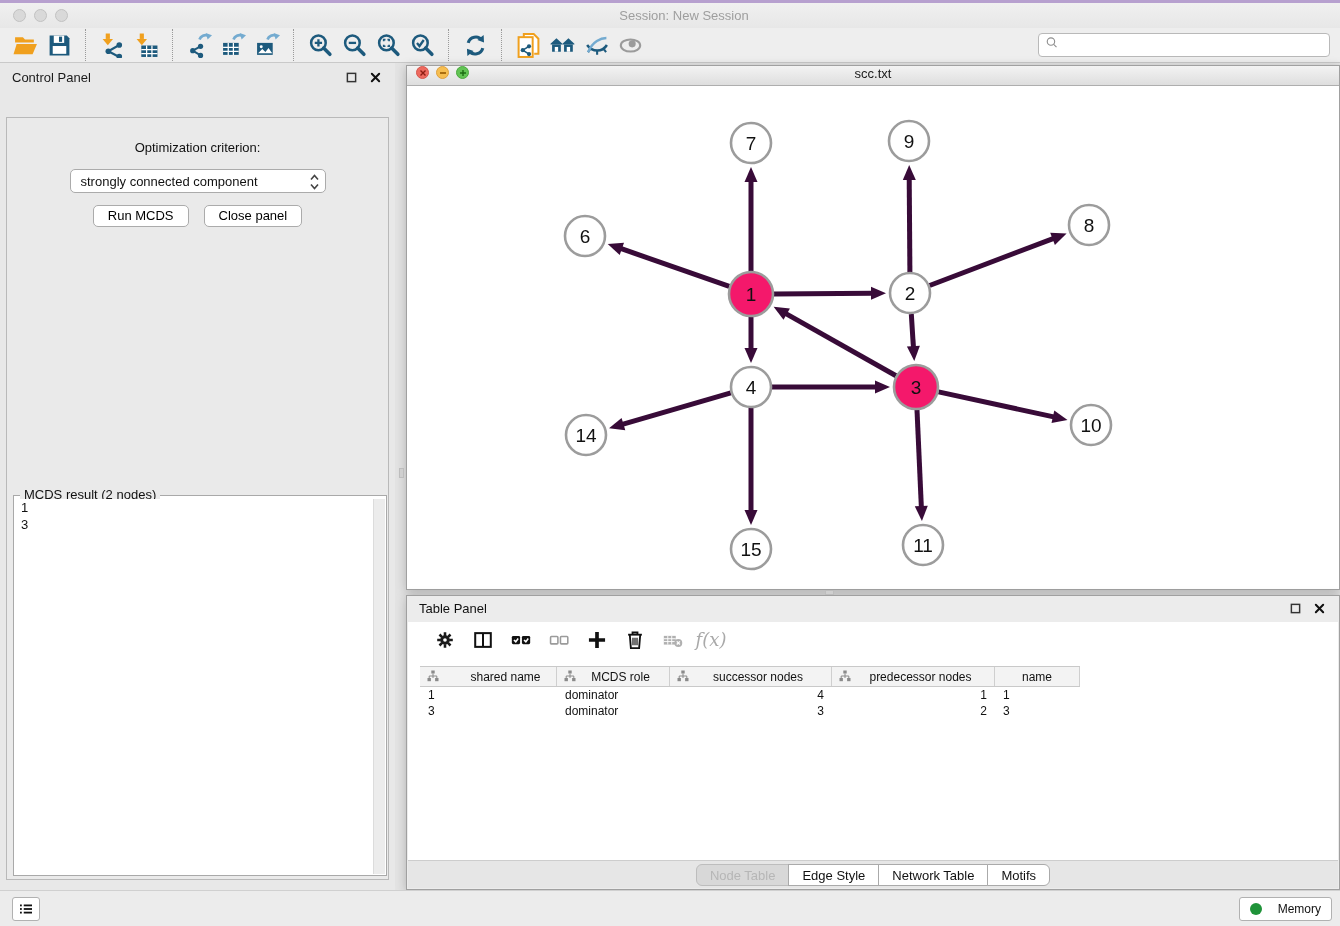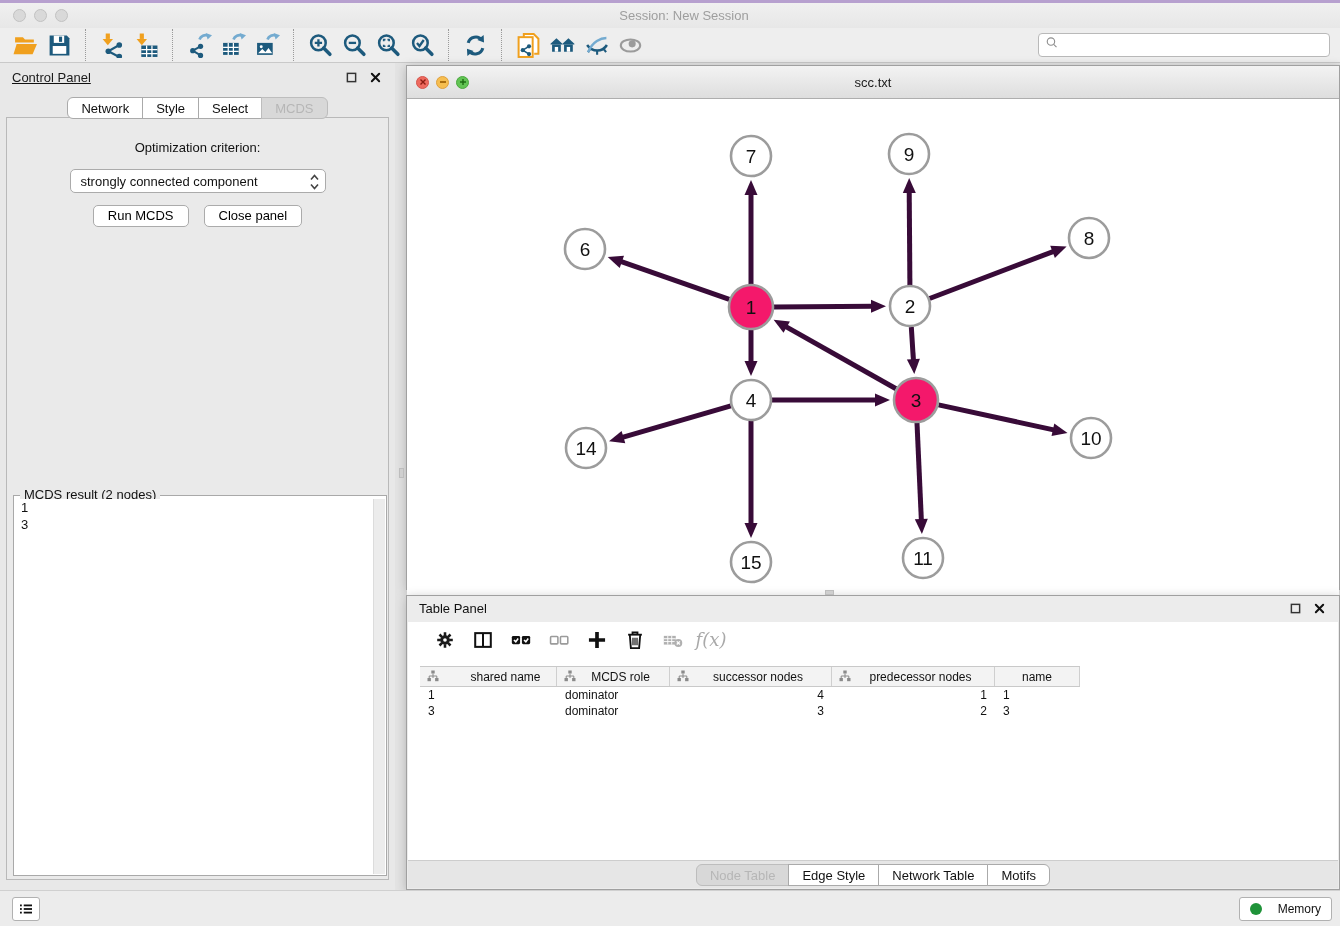--- a/index.html
+++ b/index.html
@@ -23,21 +23,21 @@
   .tb-sep { border-left:1px dotted #9a9a9a; height:32px; margin:0 9px; }
   .tb-btn { width:34px; height:30px; display:flex; align-items:center; justify-content:center; cursor:default; }
   .tb-btn svg { width:25px; height:25px; display:block; }
   .search-wrap { position:absolute; right:10px; top:5px; width:292px; height:24px; background:#fff;
     border:1px solid #b9b9b9; border-radius:4px; display:flex; align-items:center; padding:0 6px; }
   .search-wrap svg { width:14px; height:14px; }
   .search-wrap input { border:none; outline:none; flex:1; font-size:13px; margin-left:4px; background:transparent; }
 
   
   .control-panel { position:absolute; left:0; top:63px; width:395px; height:827px; background:#e8e8e8; }
-  .panel-header { height:28px; display:flex; align-items:center; padding:0 12px;text-decoration:underline; }
+  .panel-header { height:28px; display:flex; align-items:center; padding:0 12px; }
   .panel-header .ph-title { font-size:13px; color:#1a1a1a; }
   .ph-spacer { flex:1; }
   .ph-btn { width:16px; height:16px; display:flex; align-items:center; justify-content:center; margin-left:8px; }
   .ph-btn svg { width:11px; height:11px; }
 
   .ctl-tabs { display:flex; justify-content:center; margin-top:6px; position:relative; z-index:2; }
   .tab-btn { font-size:13px; padding:0 13px; height:22px; line-height:21px; background:#fff;
     border:1px solid #aaa; margin-left:-1px; cursor:default; }
   .tab-btn:first-child { border-radius:6px 0 0 6px; margin-left:0; }
   .tab-btn:last-child { border-radius:0 6px 6px 0; }
@@ -58,22 +58,22 @@
     border:1px solid #a9a9a9; background:#fff; }
   .mcds-legend { position:absolute; top:-9px; left:6px; background:#eaeaea; padding:0 4px; font-size:13px; color:#111; }
   .mcds-list { position:absolute; left:1px; top:3px; right:14px; bottom:1px; background:#fff; overflow:hidden; }
   .mcds-item { font-size:13px; line-height:17px; padding-left:6px; }
   .mcds-scroll { position:absolute; top:3px; right:1px; bottom:1px; width:12px; background:#ececec; border-left:1px solid #dcdcdc; }
 
   
   .desktop { position:absolute; left:395px; top:63px; width:945px; height:827px; background:#e3e3e3; }
   .inner-window { position:absolute; background:#fff; border:1px solid #a0a0a0; box-shadow:0 2px 10px rgba(0,0,0,.22); }
   #network-window { left:11px; top:2px; width:934px; height:525px; }
-  .inner-titlebar { height:33px; background:linear-gradient(#f3f3f3,#dedede); border-bottom:1px solid #aeaeae;
-    position:relative; display:flex; align-items:center; }
+  .inner-titlebar { height:20px; background:linear-gradient(#f3f3f3,#dedede); border-bottom:1px solid #aeaeae;
+    position:relative; display:flex; align-items:flex-start; }
   .inner-titlebar .title { position:absolute; left:0; right:0; text-align:center; font-size:13px; color:#1a1a1a; }
   .itl { width:13px; height:13px; border-radius:50%; display:flex; align-items:center; justify-content:center; }
   .itl svg { width:8px; height:8px; }
   .inner-traffic { display:flex; gap:7px; margin-left:9px; position:relative; z-index:2; }
   .net-canvas { width:932px; height:499px; background:#fff; }
 
   #table-window { left:11px; top:532px; width:934px; height:295px; background:#ececec; }
   .tp-header { height:25px; display:flex; align-items:center; padding:0 12px; background:#ececec; }
   .tp-header .ph-title { font-size:13px; }
   .tp-body { position:absolute; left:1px; right:1px; top:26px; bottom:29px; background:#fff; overflow:hidden; }
@@ -296,26 +296,20 @@
       <svg viewBox="0 0 12 12">
           <rect x="1.5" y="1.5" width="9" height="9" fill="none" stroke="#333" stroke-width="1.6"></rect>
         </svg>
     </span>
     <span class="ph-btn">
       <svg viewBox="0 0 12 12">
           <path d="M2 2l8 8M10 2l-8 8" stroke="#111" stroke-width="2.2" stroke-linecap="round"></path>
         </svg>
     </span>
   </div>
-  <div class="ctl-tabs" id="ctl-tabs">
-      <div class="tab-btn">Network</div>
-      <div class="tab-btn">Style</div>
-      <div class="tab-btn">Select</div>
-      <div class="tab-btn selected">MCDS</div>
-    </div>
   <div class="ctl-content">
     <div class="opt-label">Optimization criterion:</div>
     <div class="select-box">
       <span>strongly connected component</span>
       <svg viewBox="0 0 11 18">
         <path d="M2 6.5L5.5 2.5 9 6.5" stroke="#444" stroke-width="1.6" fill="none"></path>
         <path d="M2 11.5L5.5 15.5 9 11.5" stroke="#444" stroke-width="1.6" fill="none"></path>
       </svg>
     </div>
     <div class="btn-row">

